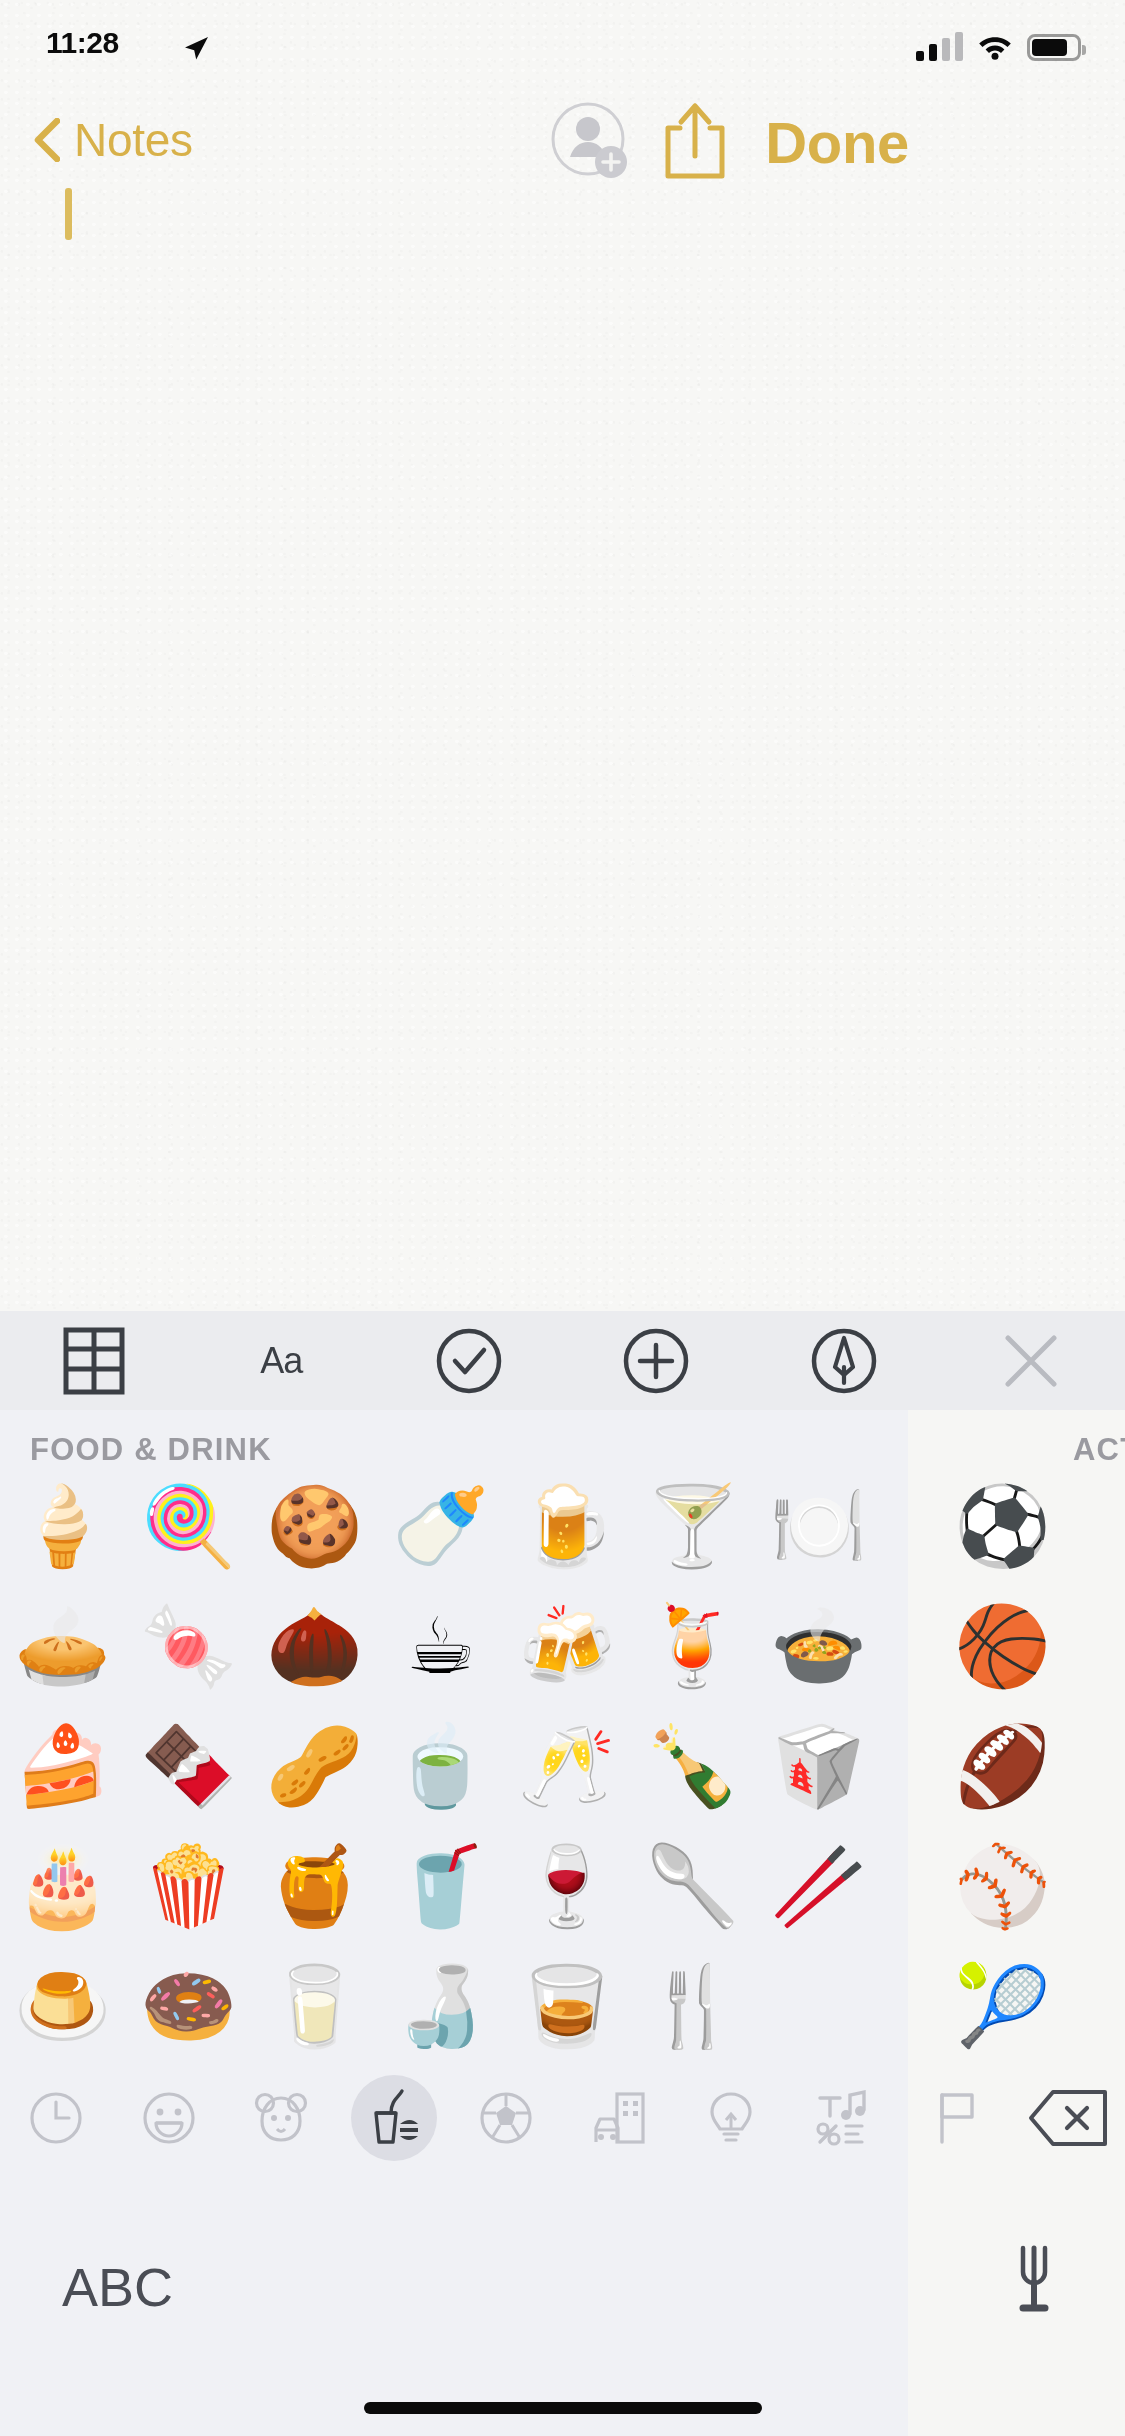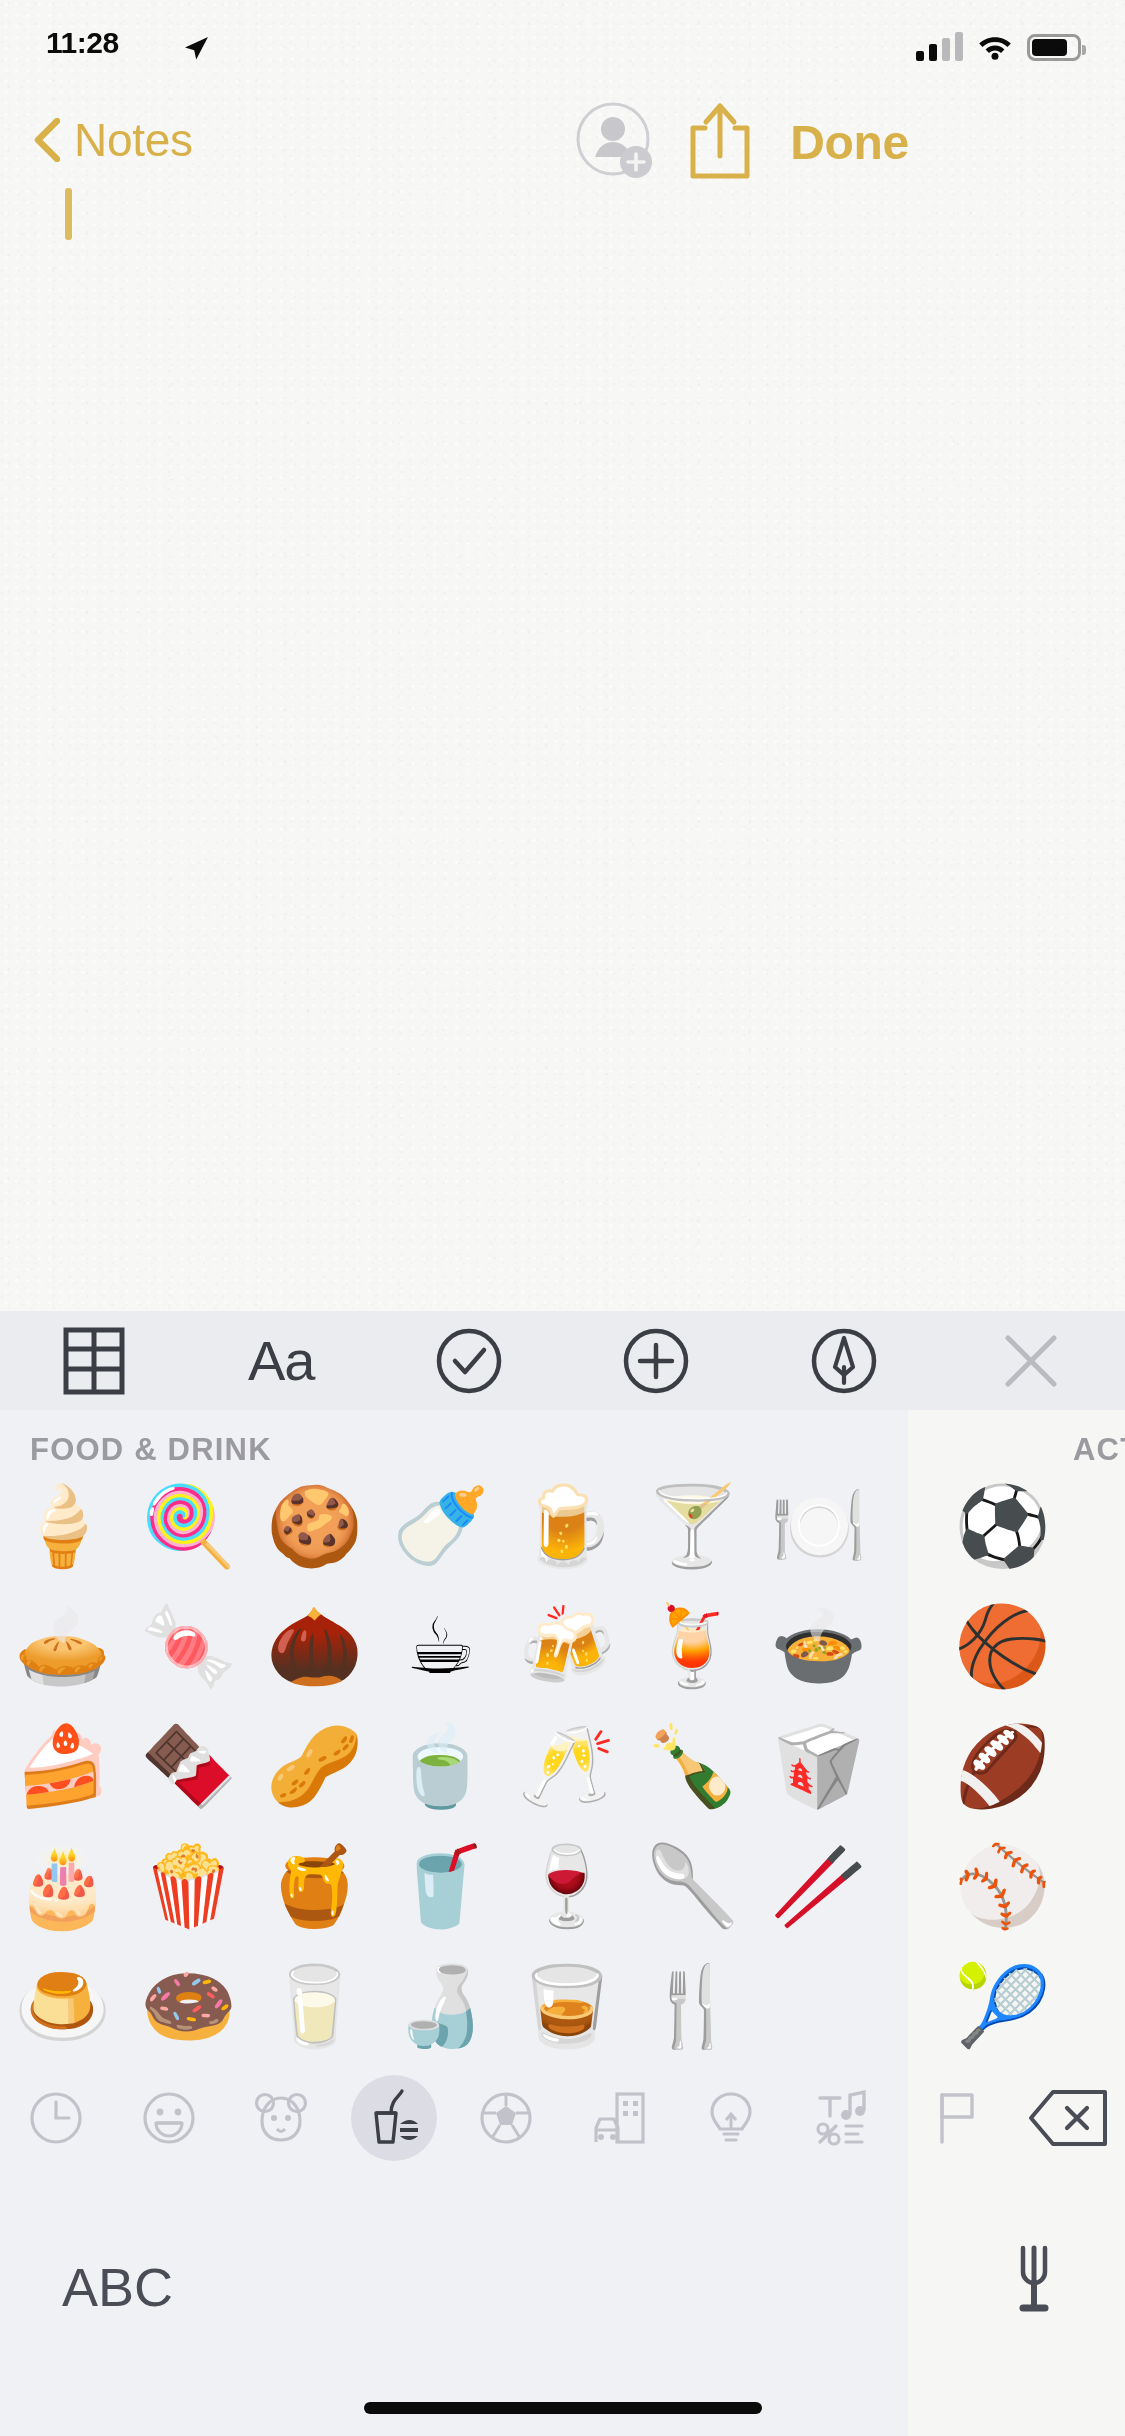--- a/index.html
+++ b/index.html
@@ -143,21 +143,21 @@
     cursor: pointer;
   }
   .done-btn {
     padding: 0 44px 0 18px;
     height: 92px;
     display: flex;
     align-items: center;
     cursor: pointer;
   }
   .done-label {
-    font-size: 48px;
+    font-size: 58px;
     font-weight: 600;
     color: #d8b14a;
     letter-spacing: -0.3px;
   }
 
   
   .note-body {
     position: absolute;
     left: 0; top: 188px;
     width: 1125px;
@@ -183,21 +183,21 @@
   }
   .fmt-btn {
     flex: 1;
     height: 99px;
     display: flex;
     align-items: center;
     justify-content: center;
     cursor: pointer;
   }
   .fmt-aa {
-    font-size: 56px;
+    font-size: 36px;
     color: #3b3f45;
     letter-spacing: -1px;
     line-height: 1;
   }
 
   
   .kb {
     position: absolute;
     left: 0; top: 1410px;
     width: 908px; height: 1026px;

